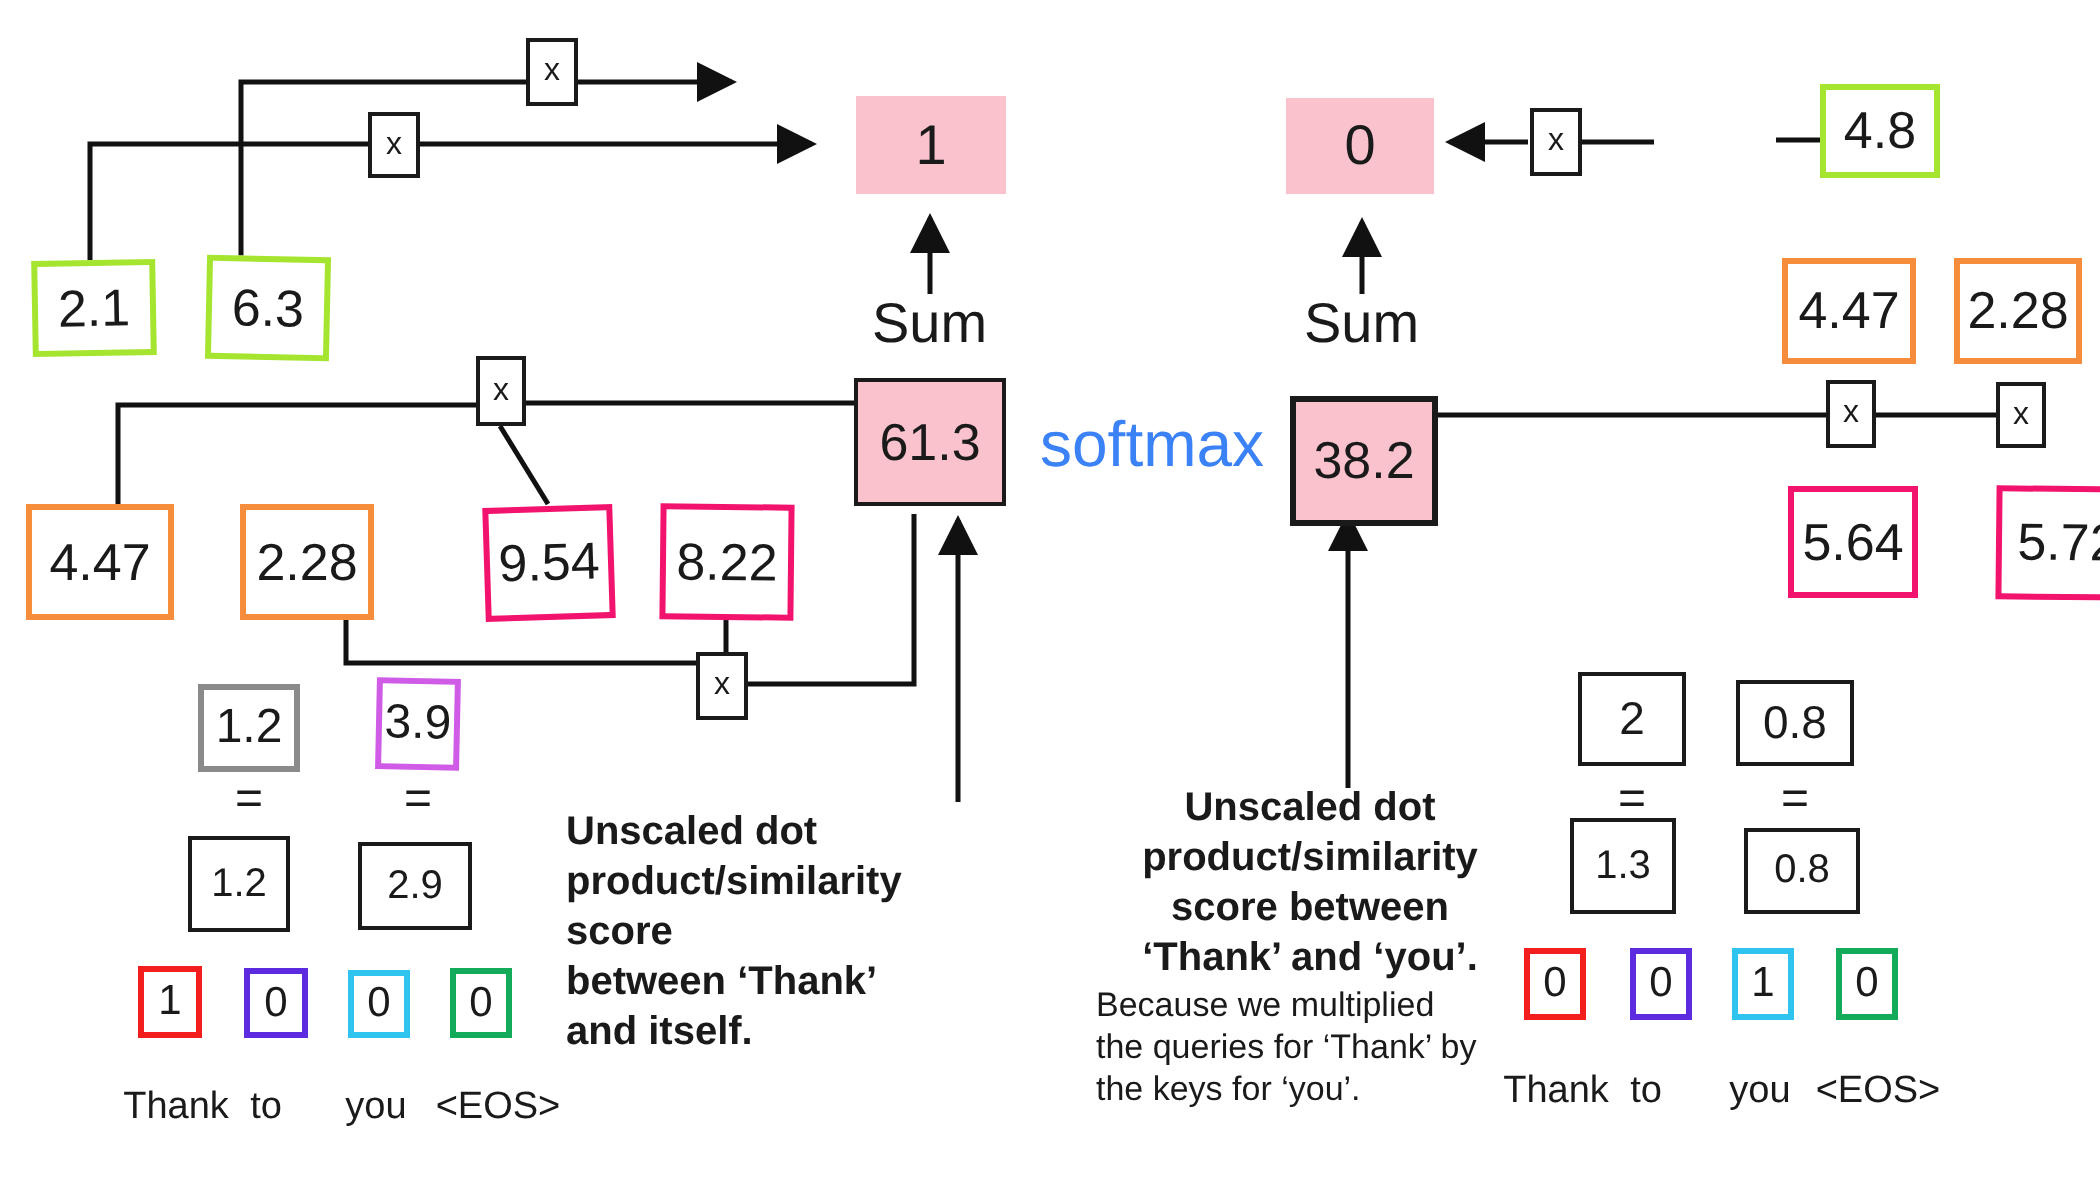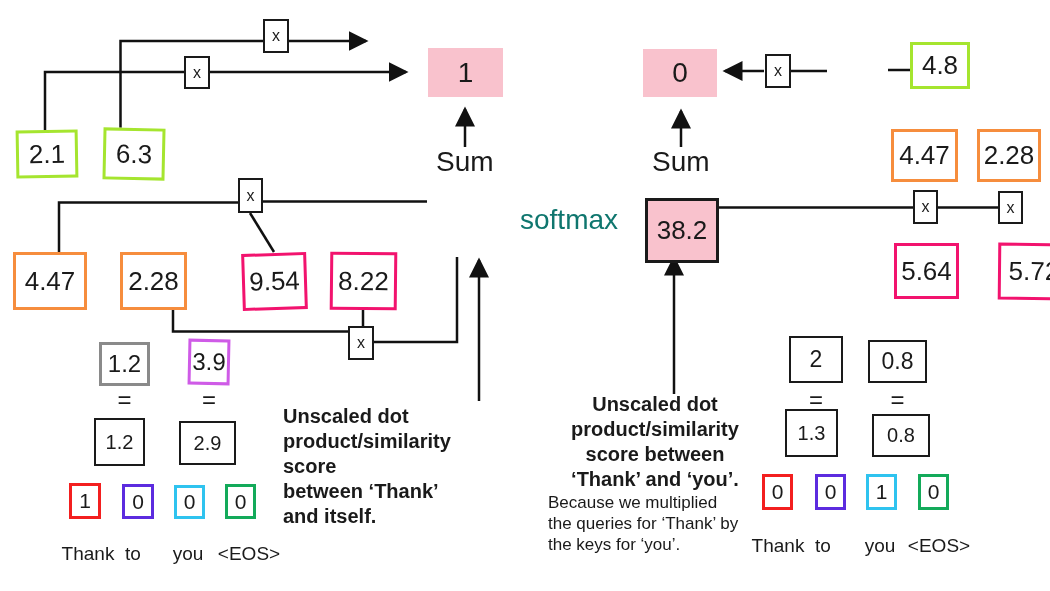--- a/index.html
+++ b/index.html
@@ -19,21 +19,21 @@
   .b-purple{border:3px solid #5c2bdf;}
   .b-cyan{border:3px solid #2fc3ef;}
   .b-sgreen{border:3px solid #13aa5a;}
   .onehot{font-size:21px;}
   .opbox{position:absolute;display:flex;align-items:center;justify-content:center;
          background:#fff;border:2px solid #1a1a1a;box-sizing:border-box;font-size:16px;}
   .pinkfill{background:#f9c2cd;border:none;font-size:28px;}
   .pinkres{background:#f9c2cd;border:2.5px solid #1a1a1a;font-size:26px;}
   .lbl{position:absolute;white-space:nowrap;}
   .sum{font-size:28px;text-align:center;}
-  .softmax{font-size:28px;color:#0f766e;}
+  .softmax{font-size:32px;color:#3b82f6;}
   .eq{position:absolute;display:flex;align-items:center;justify-content:center;
       font-size:24px;box-sizing:border-box;}
   .token{position:absolute;font-size:19px;text-align:center;}
   .note-bold{position:absolute;font-weight:bold;font-size:20px;line-height:25px;white-space:pre-line;}
   .note-reg{position:absolute;font-size:17px;line-height:21px;white-space:pre-line;}
   .r-m1{transform:rotate(-1deg);} .r-p1{transform:rotate(1.2deg);}
   .r-m2{transform:rotate(-1.8deg);} .r-p05{transform:rotate(0.6deg);}
 </style>
 </head>
 <body>
@@ -68,20 +68,21 @@
   </svg>
 
   <div class="box b-green r-m1" style="left:16px;top:130px;width:62px;height:48px;">2.1</div>
   <div class="box b-green r-p1" style="left:103px;top:128px;width:62px;height:52px;">6.3</div>
 
   <div class="opbox" style="left:263px;top:19px;width:26px;height:34px;">x</div>
   <div class="opbox" style="left:184px;top:56px;width:26px;height:33px;">x</div>
 
   <div class="box pinkfill" style="left:428px;top:48px;width:75px;height:49px;">1</div>
   <div class="lbl sum" style="left:436px;top:146px;">Sum</div>
+  <div class="box pinkres" style="left:427px;top:189px;width:76px;height:64px;">61.3</div>
 
   <div class="lbl softmax" style="left:520px;top:204px;">softmax</div>
 
   <div class="opbox" style="left:238px;top:178px;width:25px;height:35px;">x</div>
 
   <div class="box b-orange" style="left:13px;top:252px;width:74px;height:58px;">4.47</div>
   <div class="box b-orange" style="left:120px;top:252px;width:67px;height:58px;">2.28</div>
   <div class="box b-magenta r-m2" style="left:242px;top:253px;width:65px;height:57px;">9.54</div>
   <div class="box b-magenta r-p05" style="left:330px;top:252px;width:67px;height:58px;">8.22</div>
 

